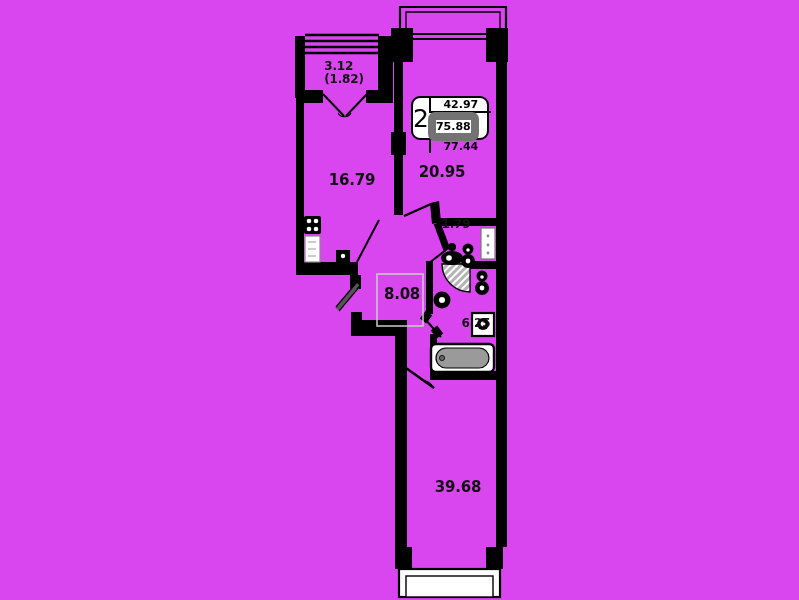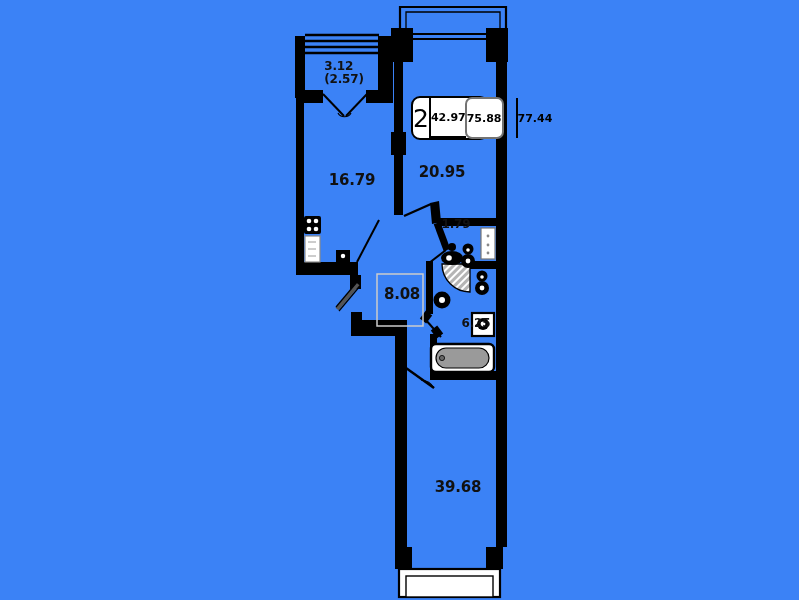--- a/index.html
+++ b/index.html
@@ -1,19 +1,19 @@
 <!DOCTYPE html>
 <html><head>
 <meta charset="utf-8">
 <style>
   html,body{margin:0;padding:0;background:#fff;}
   #canvas{
     position:relative;
     width:799px;height:600px;
-    background:#3b82f6;
+    background:#d946ef;
     font-family:"DejaVu Sans", sans-serif;
     overflow:hidden;
   }
   #plan-svg{position:absolute;left:0;top:0;}
   .room-label{
     position:absolute;
     transform:translate(-50%,-50%);
     font-weight:bold;
     font-size:15px;
     color:#111;
@@ -29,32 +29,32 @@
     border:2px solid #000;border-radius:9px;
     background:#fff;
     display:flex;align-items:stretch;
     box-sizing:border-box;
   }
   #stamp .count{
     width:27px;display:flex;align-items:center;justify-content:center;
     font-size:25px;color:#000;font-weight:normal;
   }
   #stamp .areas{
-    flex:1;display:flex;
+    flex:1;display:flex;flex-direction:column;
     border-left:0;
   }
   #stamp .arow{
     flex:1;display:flex;align-items:center;justify-content:center;
     font-size:11px;font-weight:bold;color:#000;
     border-left:2px solid #000;
     box-sizing:border-box;
   }
   #stamp .arow.top{border-bottom:2px solid #000;}
   #stamp .arow.mid{
-    border:2px solid #737373;border-radius:7px;
+    border:8px solid #737373;border-radius:7px;
     margin:-1px 12px -1px -1px;
     background:#fff;z-index:2;
   }
 </style>
 </head>
 <body>
 
 <div id="canvas">
 
   <svg id="plan-svg" width="799" height="600" viewBox="0 0 799 600">
@@ -207,21 +207,21 @@
     </g>
     <g>
       <rect x="431" y="344" width="63" height="28" rx="5" fill="#fff" stroke="#000" stroke-width="2.4"></rect>
       <rect x="436" y="348" width="53" height="20" rx="10" fill="#9a9a9a" stroke="#000" stroke-width="1.2"></rect>
       <circle cx="442" cy="358" r="2.6" fill="#666" stroke="#000" stroke-width="0.8"></circle>
     </g>
   </svg>
 
   <div class="room-label small" style="left:344px;top:72px;">
     <span>3.12</span>
-    <span class="label-sub">(2.57)</span>
+    <span class="label-sub">(1.82)</span>
   </div>
 
   <div class="room-label" style="left:352px;top:180px;">16.79</div>
 
   <div class="room-label" style="left:442px;top:172px;">20.95</div>
 
   <div class="room-label small" style="left:456px;top:224px;">1.79</div>
 
   <div class="room-label" style="left:402px;top:294px;">8.08</div>
 

